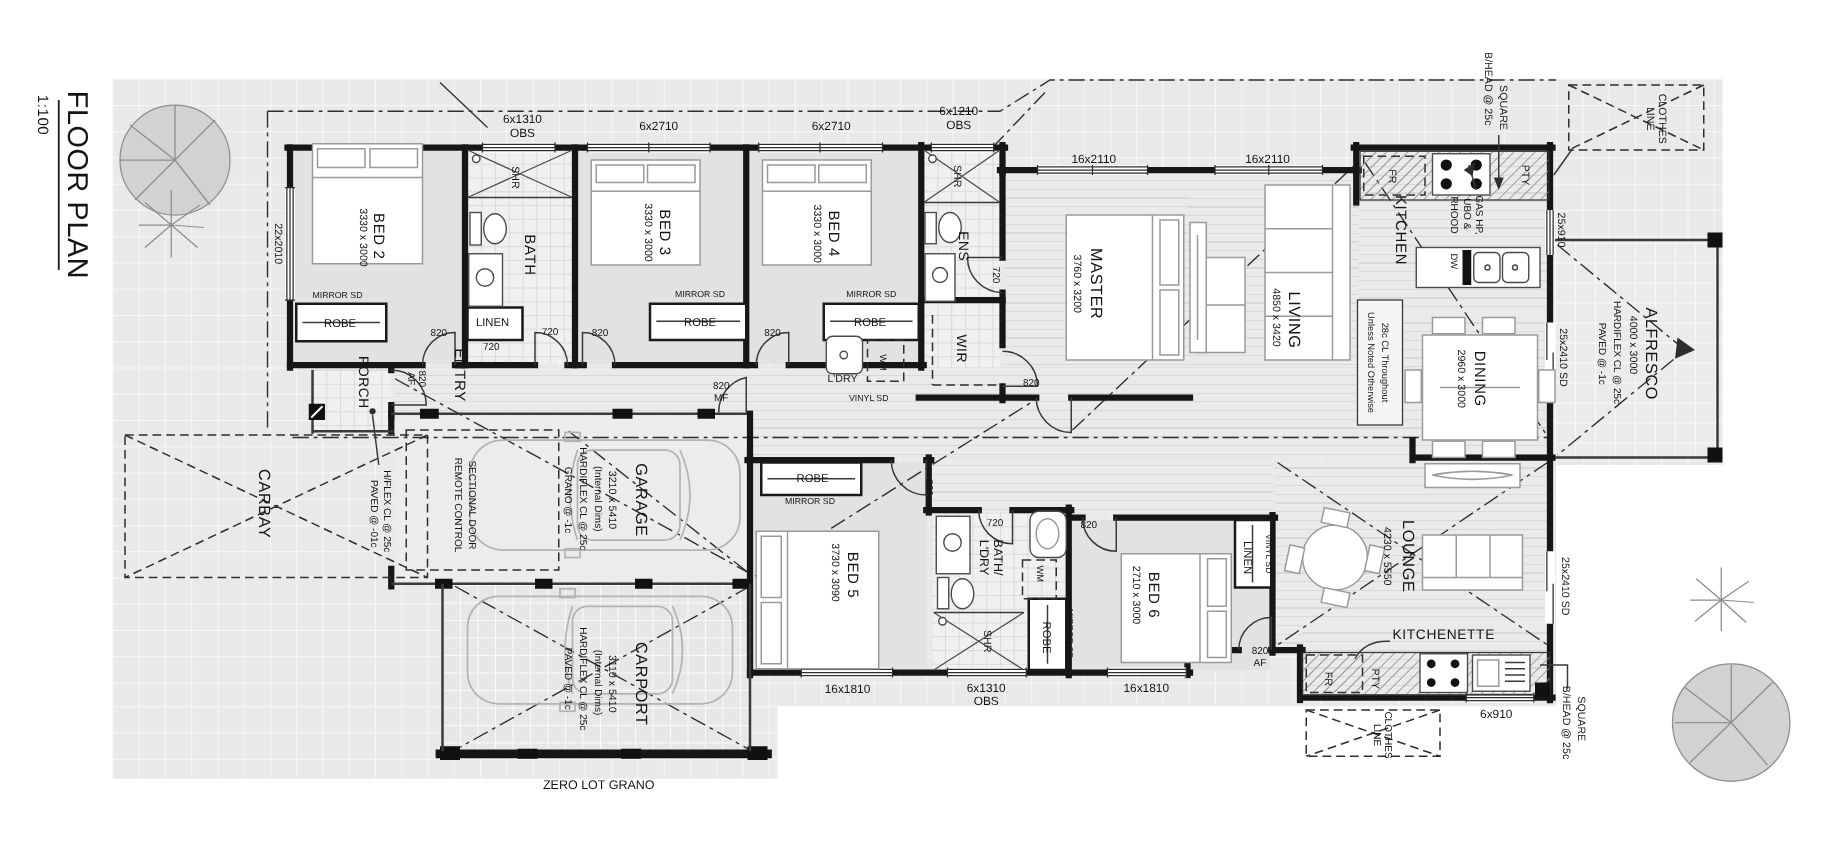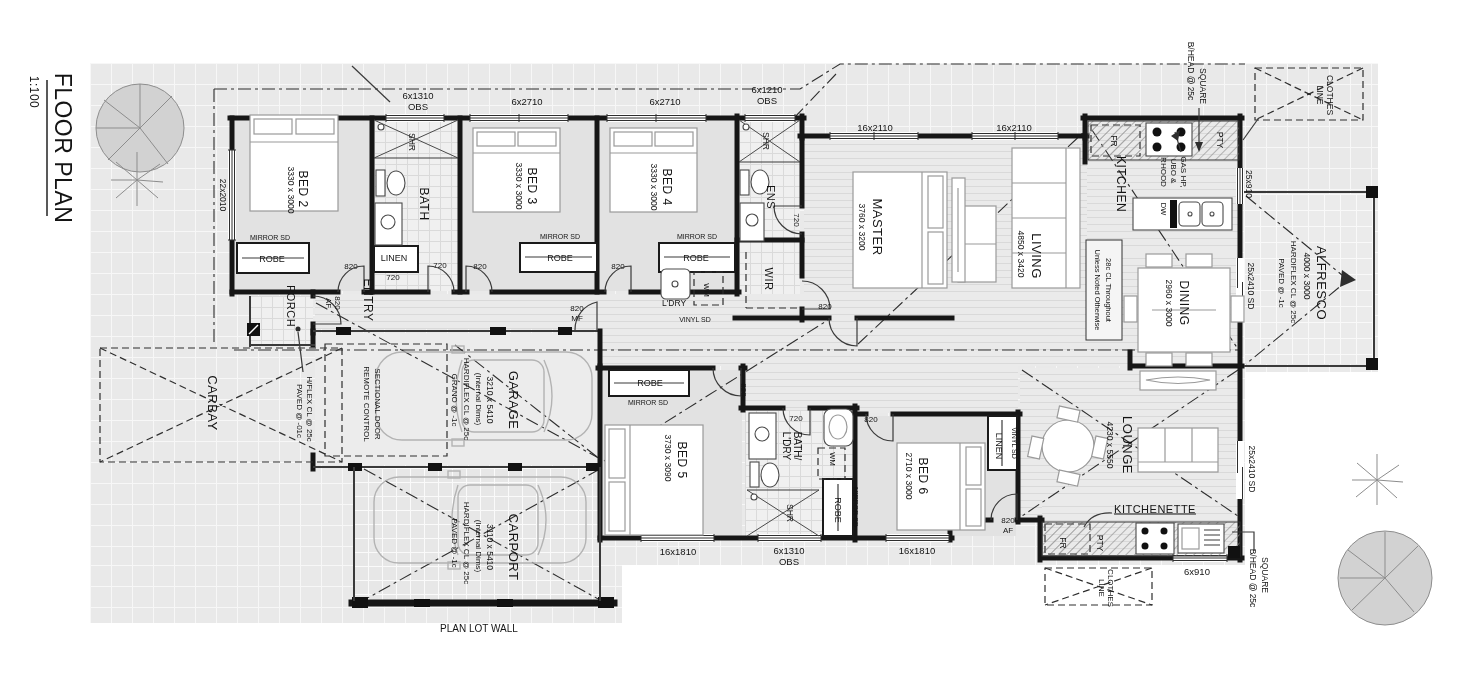--- a/index.html
+++ b/index.html
@@ -504,21 +504,21 @@
       <div class="lbl" style="left: 513px; top: 400px; font-size: 13px; letter-spacing: 0.5px; transform: translate(-50%, -50%) rotate(90deg);">GARAGE</div>
       <div class="lbl" style="left: 490px; top: 400px; font-size: 8.5px; transform: translate(-50%, -50%) rotate(90deg);">3210 x 5410</div>
       <div class="lbl" style="left: 478px; top: 399px; font-size: 8px; transform: translate(-50%, -50%) rotate(90deg);">(Internal Dims)</div>
       <div class="lbl" style="left: 466px; top: 399px; font-size: 8px; transform: translate(-50%, -50%) rotate(90deg);">HARDIFLEX CL @ 25c</div>
       <div class="lbl" style="left: 454px; top: 400px; font-size: 8px; transform: translate(-50%, -50%) rotate(90deg);">GRANO @ -1c</div>
       <div class="lbl" style="left: 513px; top: 547px; font-size: 13px; letter-spacing: 0.5px; transform: translate(-50%, -50%) rotate(90deg);">CARPORT</div>
       <div class="lbl" style="left: 490px; top: 547px; font-size: 8.5px; transform: translate(-50%, -50%) rotate(90deg);">3110 x 5410</div>
       <div class="lbl" style="left: 478px; top: 546px; font-size: 8px; transform: translate(-50%, -50%) rotate(90deg);">(Internal Dims)</div>
       <div class="lbl" style="left: 466px; top: 543px; font-size: 8px; transform: translate(-50%, -50%) rotate(90deg);">HARDIFLEX CL @ 25c</div>
       <div class="lbl" style="left: 454px; top: 543px; font-size: 8px; transform: translate(-50%, -50%) rotate(90deg);">PAVED @ -1c</div>
-      <div class="lbl" style="left: 479px; top: 629px; font-size: 10px; transform: translate(-50%, -50%) rotate(0deg);">PLAN LOT WALL</div>
+      <div class="lbl" style="left: 479px; top: 629px; font-size: 10px; transform: translate(-50%, -50%) rotate(0deg);">ZERO LOT GRANO</div>
       <div class="lbl" style="left: 682px; top: 460px; font-size: 12px; letter-spacing: 0.5px; transform: translate(-50%, -50%) rotate(90deg);">BED 5</div>
       <div class="lbl" style="left: 668px; top: 458px; font-size: 8.5px; transform: translate(-50%, -50%) rotate(90deg);">3730 x 3090</div>
       <div class="lbl" style="left: 650px; top: 383px; font-size: 9px; transform: translate(-50%, -50%) rotate(0deg);">ROBE</div>
       <div class="lbl" style="left: 648px; top: 402px; font-size: 7px; transform: translate(-50%, -50%) rotate(0deg);">MIRROR SD</div>
       <div class="lbl" style="left: 743px; top: 390px; font-size: 8px; transform: translate(-50%, -50%) rotate(90deg);">820</div>
       <div class="lbl" style="left: 797px; top: 446px; font-size: 10px; transform: translate(-50%, -50%) rotate(90deg);">BATH/</div>
       <div class="lbl" style="left: 786px; top: 446px; font-size: 10px; transform: translate(-50%, -50%) rotate(90deg);">L'DRY</div>
       <div class="lbl" style="left: 796px; top: 419px; font-size: 8px; transform: translate(-50%, -50%) rotate(0deg);">720</div>
       <div class="lbl" style="left: 871px; top: 420px; font-size: 8px; transform: translate(-50%, -50%) rotate(0deg);">820</div>
       <div class="lbl" style="left: 832px; top: 459px; font-size: 7.5px; transform: translate(-50%, -50%) rotate(90deg);">WM</div>
@@ -528,21 +528,21 @@
       <div class="lbl" style="left: 678px; top: 552px; font-size: 9.5px; transform: translate(-50%, -50%) rotate(0deg);">16x1810</div>
       <div class="lbl" style="left: 789px; top: 551px; font-size: 9.5px; transform: translate(-50%, -50%) rotate(0deg);">6x1310</div>
       <div class="lbl" style="left: 789px; top: 562px; font-size: 9.5px; transform: translate(-50%, -50%) rotate(0deg);">OBS</div>
       <div class="lbl" style="left: 917px; top: 551px; font-size: 9.5px; transform: translate(-50%, -50%) rotate(0deg);">16x1810</div>
       <div class="lbl" style="left: 923px; top: 476px; font-size: 12px; letter-spacing: 0.5px; transform: translate(-50%, -50%) rotate(90deg);">BED 6</div>
       <div class="lbl" style="left: 909px; top: 476px; font-size: 8.5px; transform: translate(-50%, -50%) rotate(90deg);">2710 x 3000</div>
       <div class="lbl" style="left: 998px; top: 446px; font-size: 9px; transform: translate(-50%, -50%) rotate(90deg);">LINEN</div>
       <div class="lbl" style="left: 1014px; top: 443px; font-size: 7px; transform: translate(-50%, -50%) rotate(90deg);">VINYL SD</div>
       <div class="lbl" style="left: 1127px; top: 445px; font-size: 13px; letter-spacing: 0.5px; transform: translate(-50%, -50%) rotate(90deg);">LOUNGE</div>
       <div class="lbl" style="left: 1110px; top: 445px; font-size: 8.5px; transform: translate(-50%, -50%) rotate(90deg);">4230 x 5550</div>
-      <div class="lbl" style="left: 1155px; top: 509px; font-size: 11px; letter-spacing: 0.5px; transform: translate(-50%, -50%) rotate(0deg); text-decoration: underline;">KITCHENETTE</div>
+      <div class="lbl" style="left: 1155px; top: 509px; font-size: 11px; letter-spacing: 0.5px; transform: translate(-50%, -50%) rotate(0deg);">KITCHENETTE</div>
       <div class="lbl" style="left: 1063px; top: 543px; font-size: 8.5px; transform: translate(-50%, -50%) rotate(90deg);">FR</div>
       <div class="lbl" style="left: 1100px; top: 543px; font-size: 8.5px; transform: translate(-50%, -50%) rotate(90deg);">PTY</div>
       <div class="lbl" style="left: 1197px; top: 572px; font-size: 9.5px; transform: translate(-50%, -50%) rotate(0deg);">6x910</div>
       <div class="lbl" style="left: 1265px; top: 575px; font-size: 8.5px; transform: translate(-50%, -50%) rotate(90deg);">SQUARE</div>
       <div class="lbl" style="left: 1253px; top: 578px; font-size: 8.5px; transform: translate(-50%, -50%) rotate(90deg);">B/HEAD @ 25c</div>
       <div class="lbl" style="left: 1110px; top: 588px; font-size: 8px; transform: translate(-50%, -50%) rotate(90deg);">CLOTHES</div>
       <div class="lbl" style="left: 1101px; top: 588px; font-size: 8px; transform: translate(-50%, -50%) rotate(90deg);">LINE</div>
       <div class="lbl" style="left: 1008px; top: 521px; font-size: 8px; transform: translate(-50%, -50%) rotate(0deg);">820</div>
       <div class="lbl" style="left: 1008px; top: 531px; font-size: 8px; transform: translate(-50%, -50%) rotate(0deg);">AF</div>
     </div>

